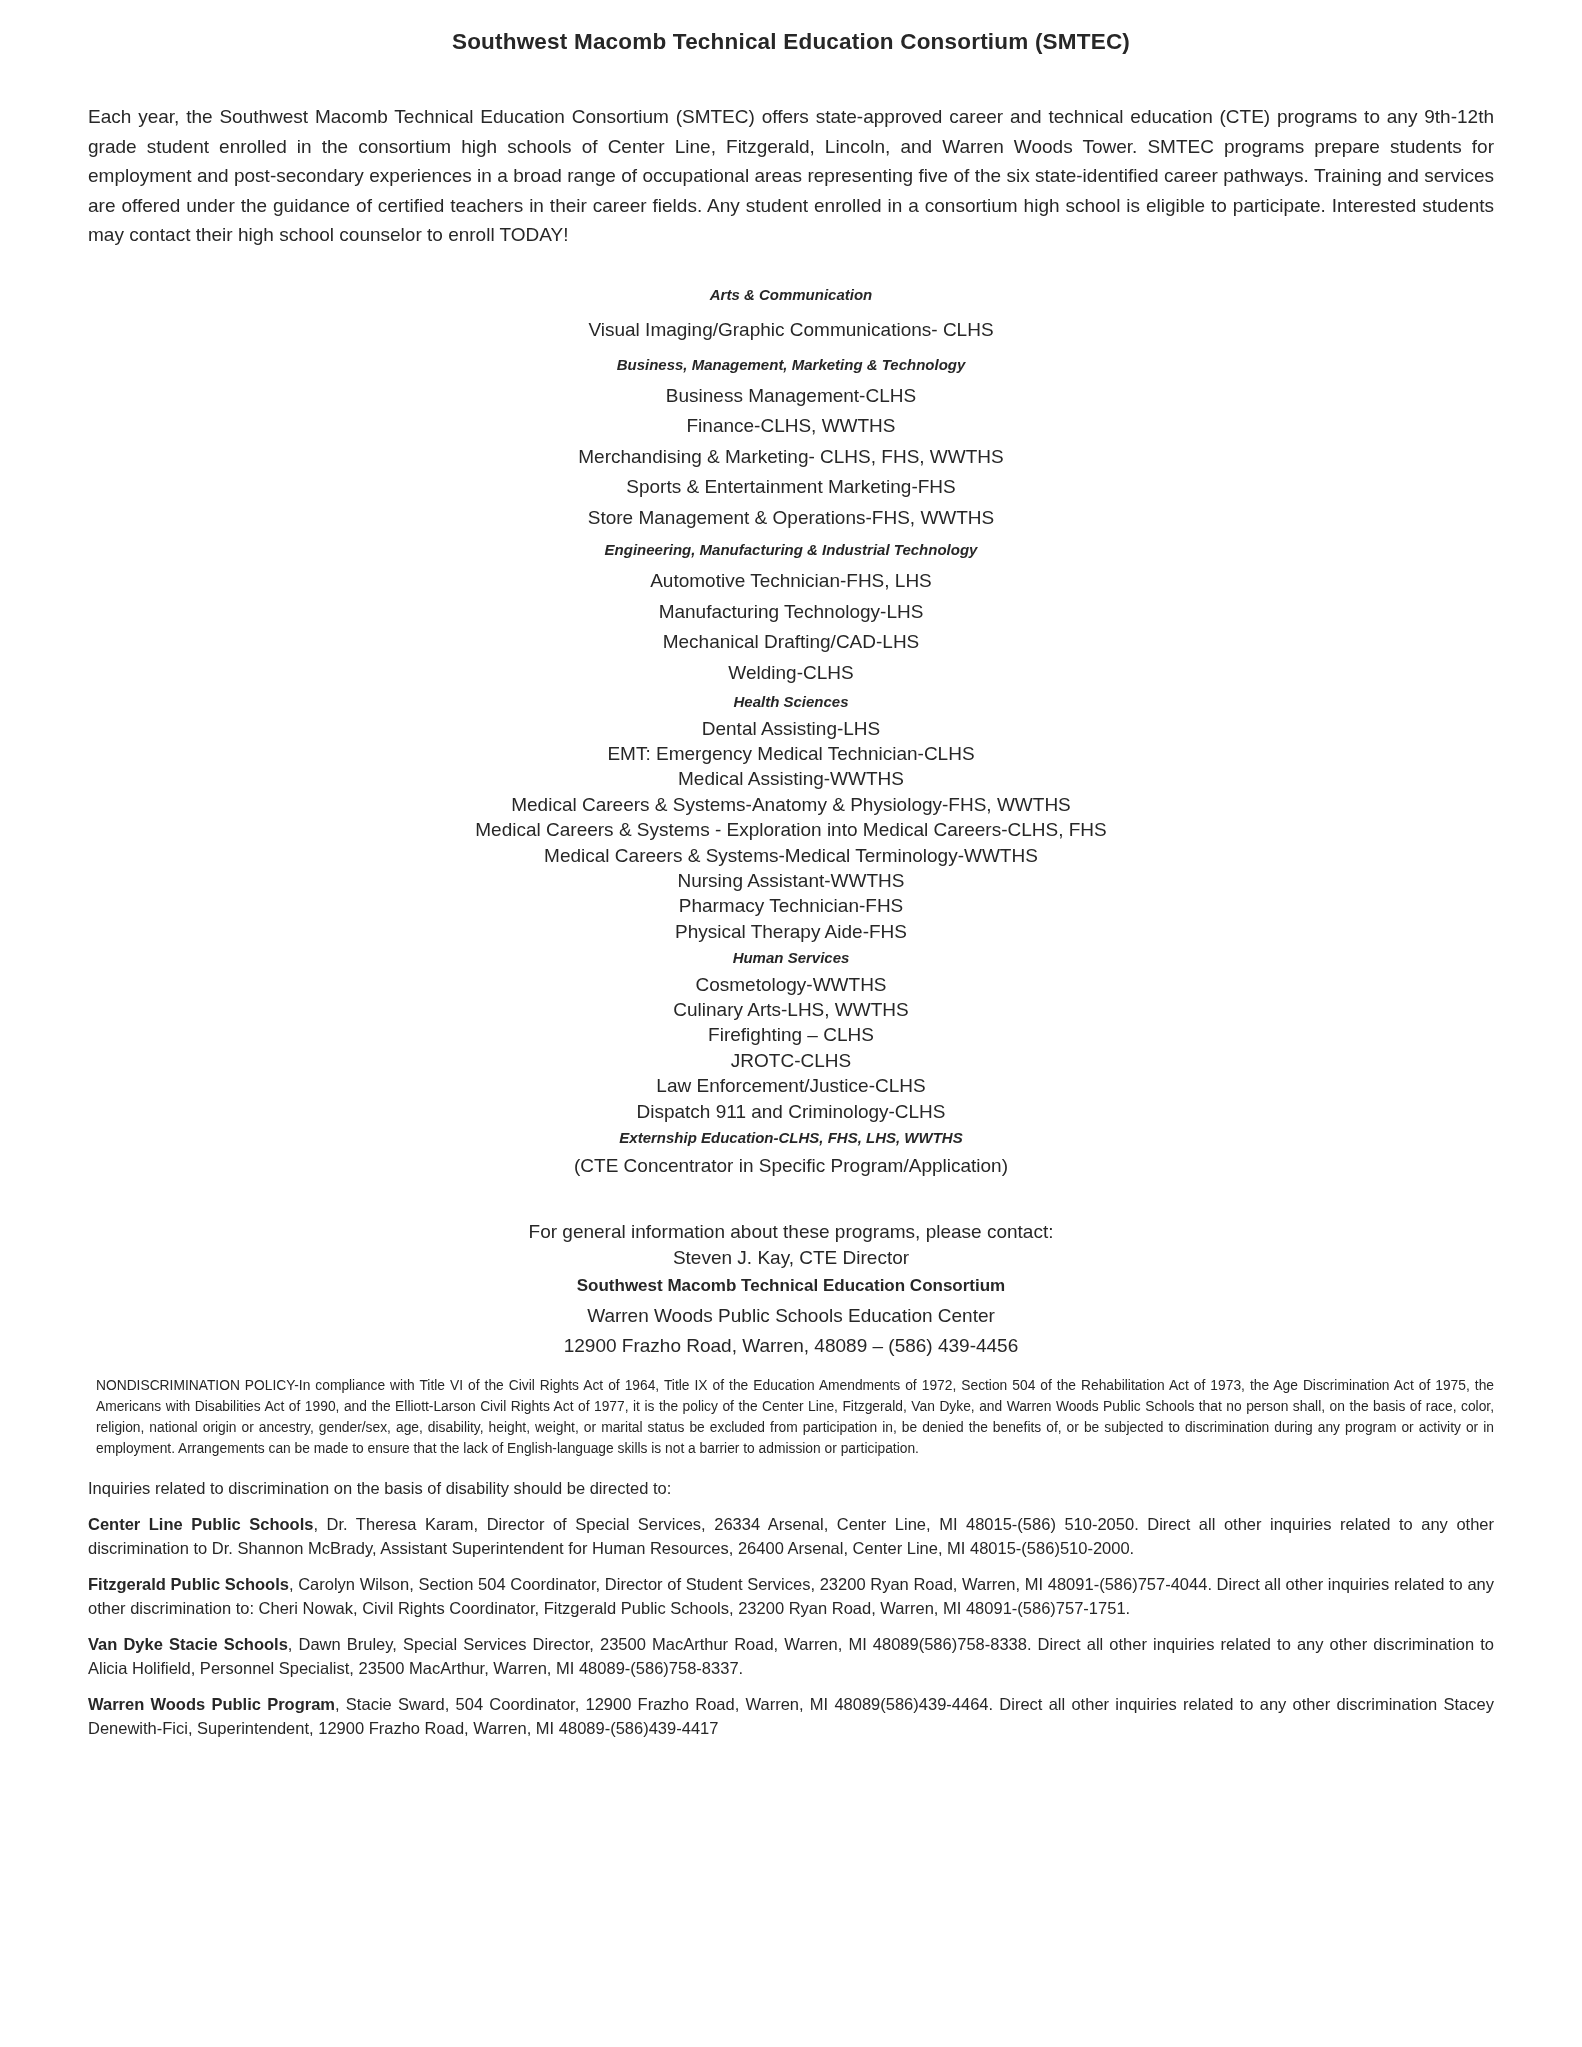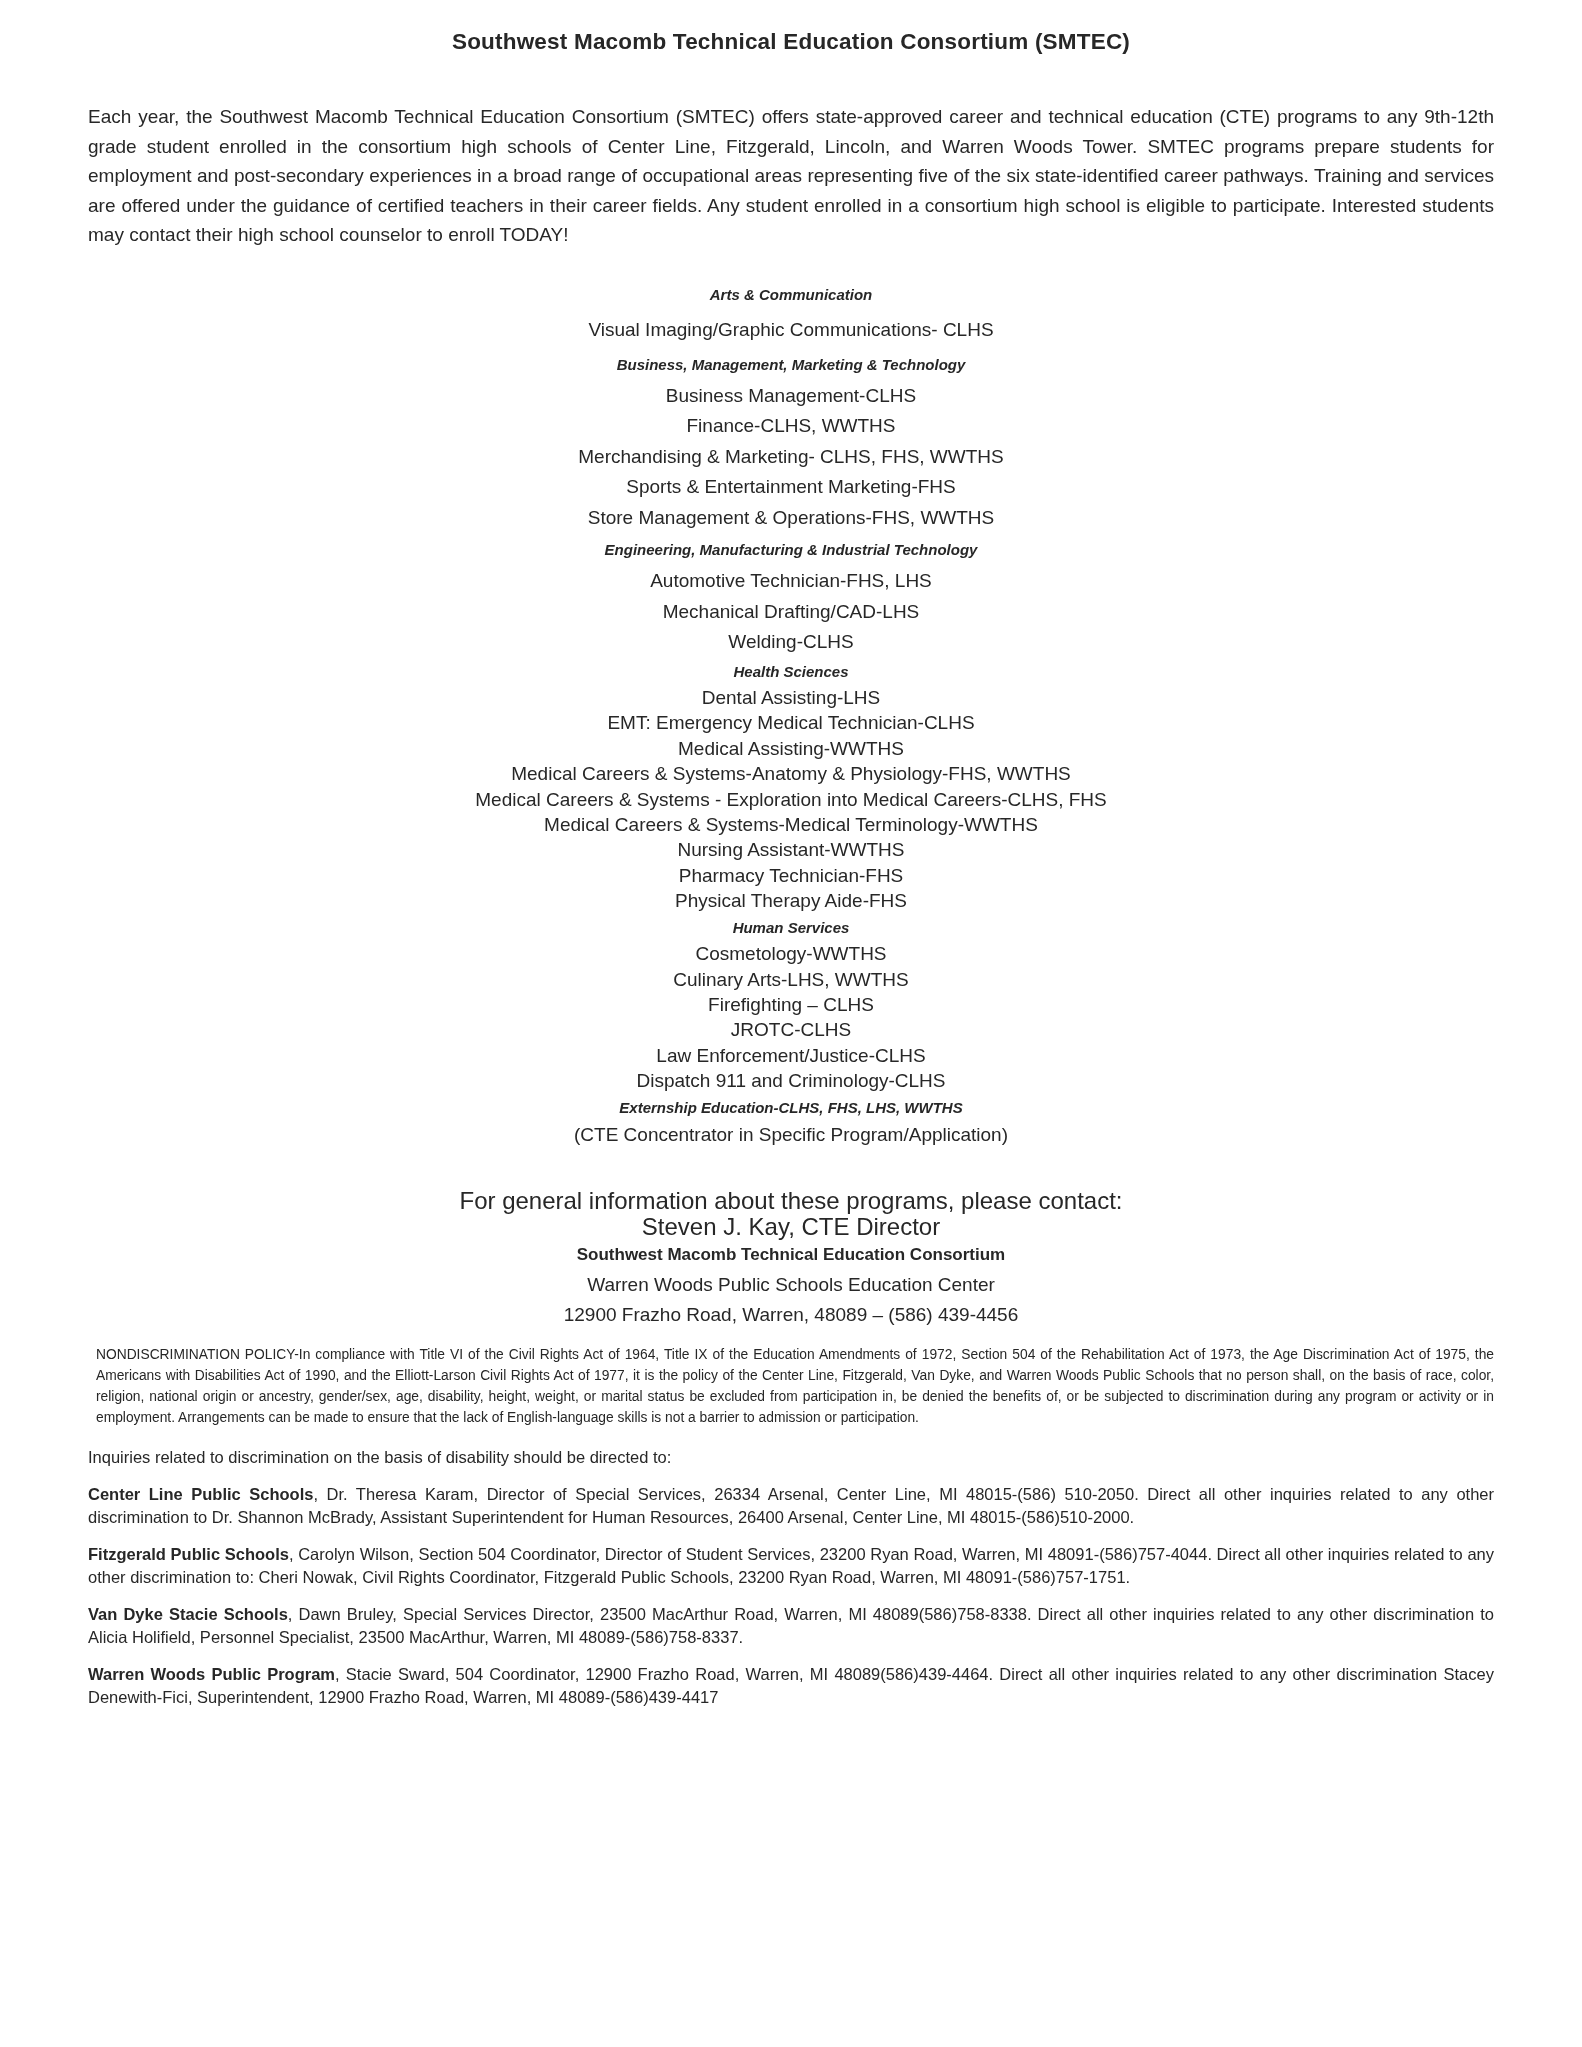--- a/index.html
+++ b/index.html
@@ -45,21 +45,21 @@
   .s0 .section-heading, .s1 .section-heading, .s2 .section-heading { line-height: 33px; }
   .s3 .section-heading, .s4 .section-heading, .s5 .section-heading { line-height: 27.5px; }
   .s0 .program-line { line-height: 37px; }
   .s1 .program-line, .s2 .program-line { line-height: 30.5px; }
   .s3 .program-line, .s4 .program-line { line-height: 25.4px; }
   .s5 .program-line { line-height: 27px; }
   .contact {
     margin-top: 40px;
     text-align: center;
   }
-  .c-line  { font-size: 24px; line-height: 26px; text-align: center; }
+  .c-line  { font-size: 19px; line-height: 26px; text-align: center; }
   .c-org   { font-size: 17px; font-weight: 700; line-height: 30px; }
   .c-line2 { font-size: 19px; line-height: 30px; }
   .policy {
     margin: 14px 0 0 8px;
     font-size: 13.8px;
     line-height: 21px;
     text-align: justify;
   }
   .inq-intro {
     margin: 18px 0 0 0;
@@ -92,20 +92,21 @@
         <div class="section-heading">Business, Management, Marketing &amp; Technology</div>
         <div class="program-line">Business Management-CLHS</div>
         <div class="program-line">Finance-CLHS, WWTHS</div>
         <div class="program-line">Merchandising &amp; Marketing- CLHS, FHS, WWTHS</div>
         <div class="program-line">Sports &amp; Entertainment Marketing-FHS</div>
         <div class="program-line">Store Management &amp; Operations-FHS, WWTHS</div>
       </div>
       <div class="section s2">
         <div class="section-heading">Engineering, Manufacturing &amp; Industrial Technology</div>
         <div class="program-line">Automotive Technician-FHS, LHS</div>
+        <div class="program-line">Manufacturing Technology-LHS</div>
         <div class="program-line">Mechanical Drafting/CAD-LHS</div>
         <div class="program-line">Welding-CLHS</div>
       </div>
       <div class="section s3">
         <div class="section-heading">Health Sciences</div>
         <div class="program-line">Dental Assisting-LHS</div>
         <div class="program-line">EMT: Emergency Medical Technician-CLHS</div>
         <div class="program-line">Medical Assisting-WWTHS</div>
         <div class="program-line">Medical Careers &amp; Systems-Anatomy &amp; Physiology-FHS, WWTHS</div>
         <div class="program-line">Medical Careers &amp; Systems - Exploration into Medical Careers-CLHS, FHS</div>

